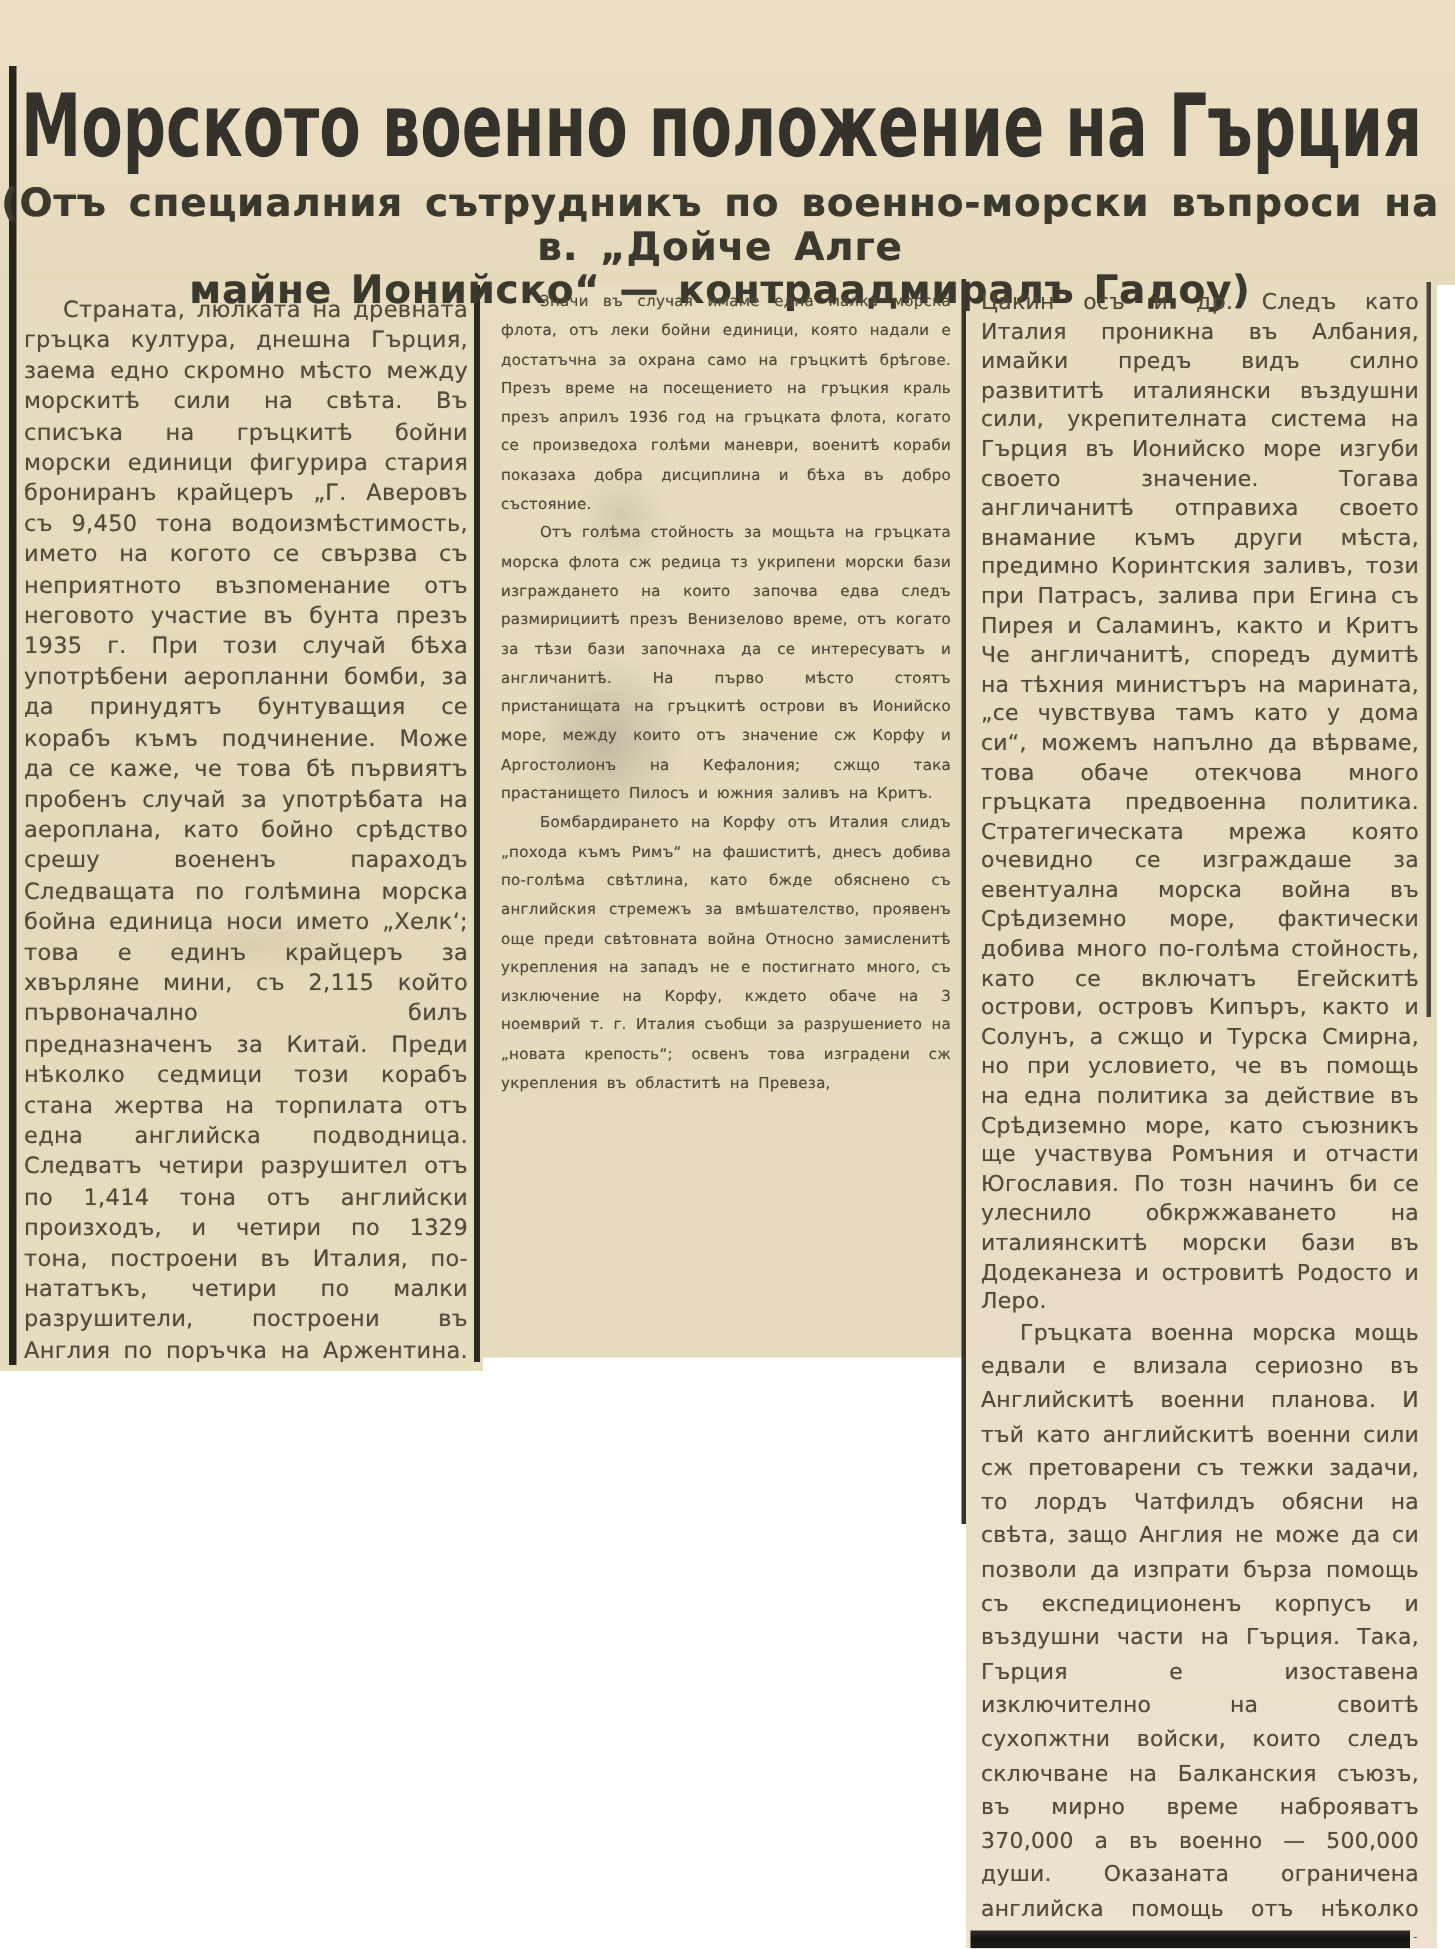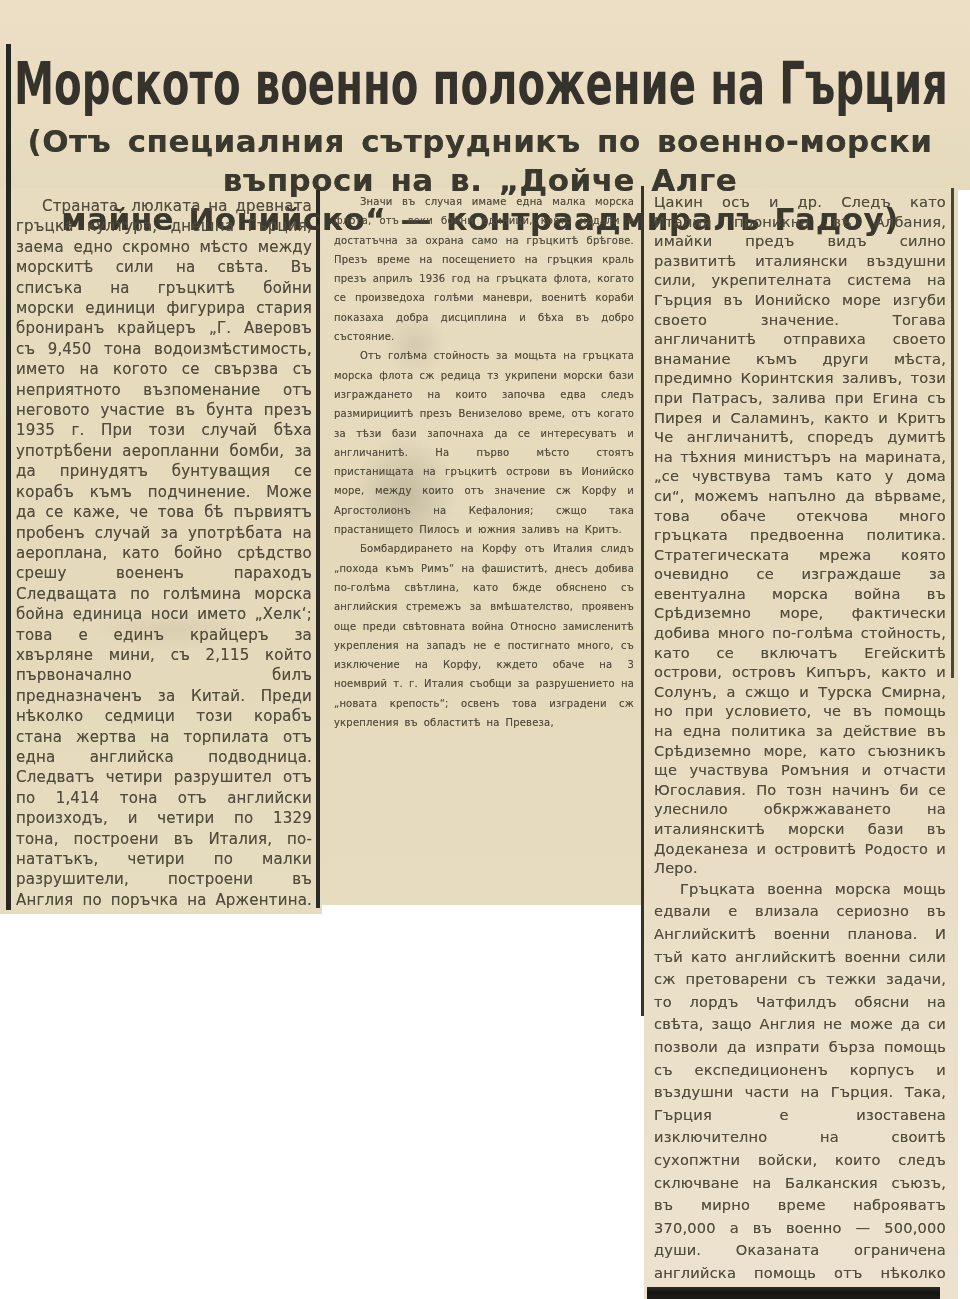--- a/index.html
+++ b/index.html
@@ -29,21 +29,21 @@
   
   .rule{position:absolute;background:#272621;}
   .left-rule{left:6px;top:44px;width:5px;height:866px;}
   .divider-1{left:316px;top:190px;width:4px;height:718px;background:#2b2a24;}
   .divider-2{left:641px;top:186px;width:3px;height:830px;background:#34332c;}
   .right-rule{left:951px;top:188px;width:3px;height:490px;background:#4a463a;}
   
   .title-wrap{position:absolute;left:12px;top:40px;width:946px;height:82px;}
   .subtitle{
     position:absolute;left:0;top:122px;width:960px;text-align:center;
-    font-weight:bold;font-size:31px;line-height:39px;color:#3b382e;
+    font-weight:bold;font-size:26px;line-height:29px;color:#3b382e;
     letter-spacing:.5px;word-spacing:5px;
     text-shadow:0 0 .5px rgba(59,56,46,.65);
   }
   .subtitle .l2{word-spacing:3px;}
   
   .coltext{
     position:absolute;color:#514b3b;text-align:justify;
     text-shadow:0 0 .6px rgba(81,75,59,.55);
     letter-spacing:.2px;word-spacing:2.5px;overflow:hidden;
   }

